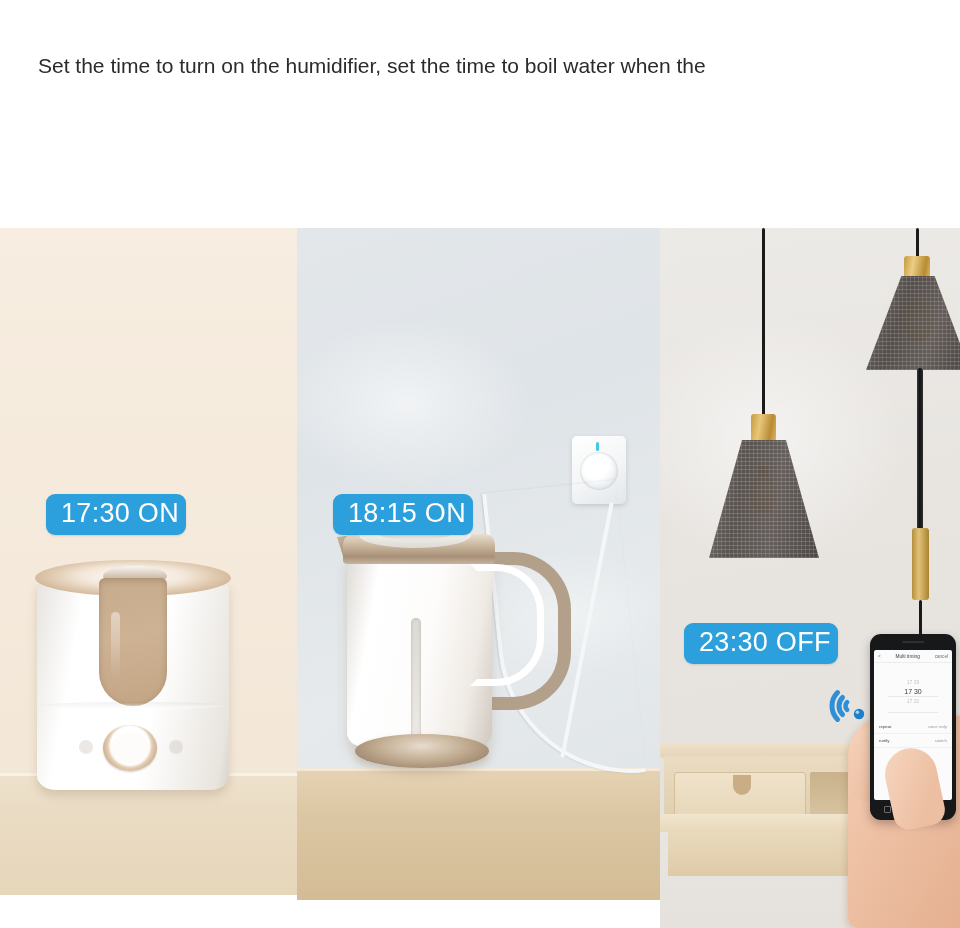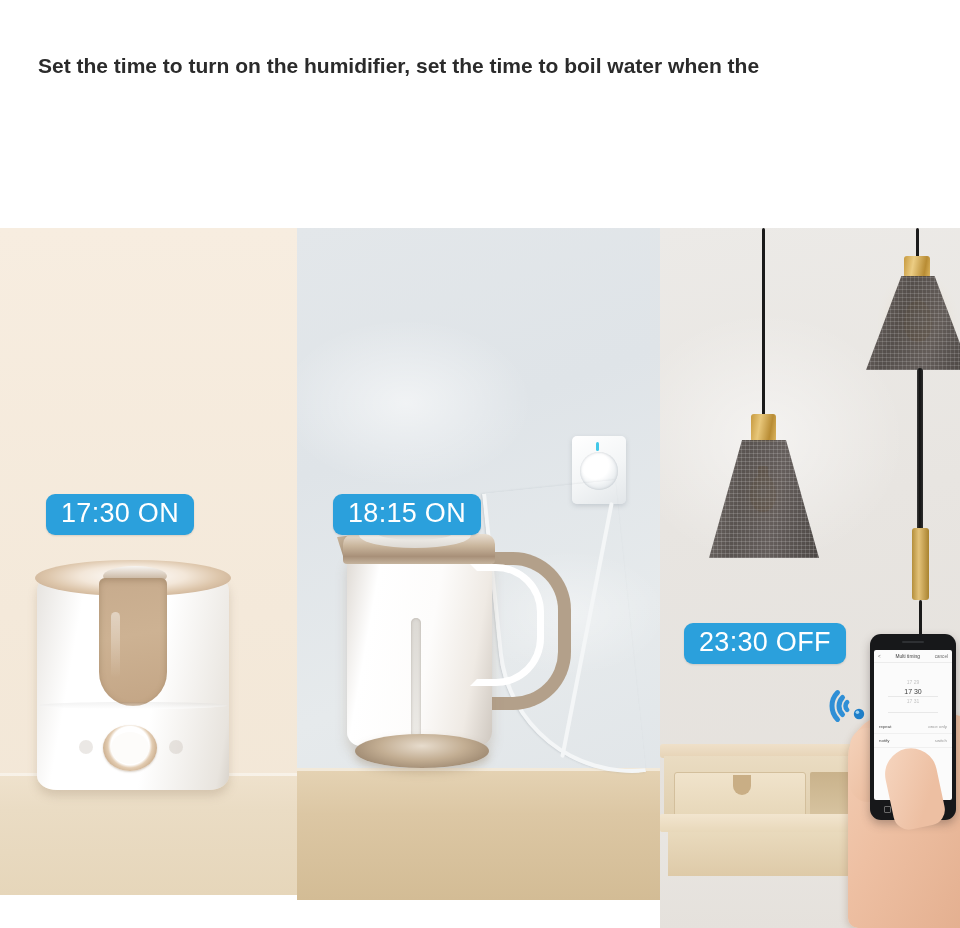--- a/index.html
+++ b/index.html
@@ -31,21 +31,21 @@
     font-family: "Liberation Sans", sans-serif;
   }
   .subtitle {
     font-size: 21px;
     color: #2b2b2b;
     line-height: 1.75;
     max-width: 860px;
     margin: 0;
     font-weight: 400;
   }
-  .subtitle-line { display: block; font-weight: bold; }
+  .subtitle-line { display: block; }
 
   
   .photo-strip {
     position: absolute;
     left: 0;
     top: 228px;
     width: 960px;
     height: 700px;
     display: flex;
   }
@@ -529,21 +529,21 @@
     position: absolute;
     display: inline-flex;
     align-items: center;
     justify-content: center;
     background: #2ba0dc;
     color: #ffffff;
     font-size: 27px;
     font-weight: 400;
     letter-spacing: .3px;
     border-radius: 9px;
-    padding: 5px 15px 7px 15px;
+    padding: 5px 7px 7px 15px;
     line-height: 1.08;
     white-space: nowrap;
     font-family: "Liberation Sans", sans-serif;
     box-shadow: 0 1px 2px rgba(0,0,0,.12);
   }
   .badge-1 { left: 46px;  top: 494px; }
   .badge-2 { left: 333px; top: 494px; border-radius: 9px; }
   .badge-3 { left: 684px; top: 623px; }
 </style>
 </head>

